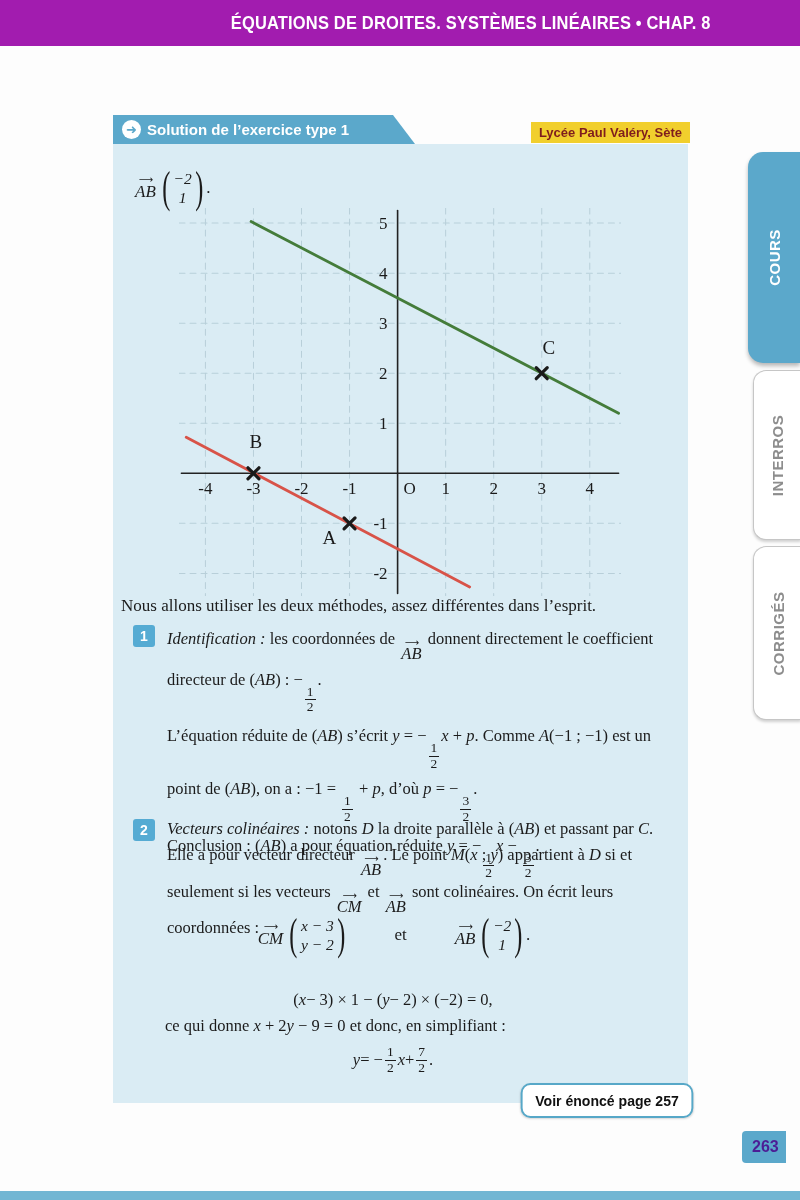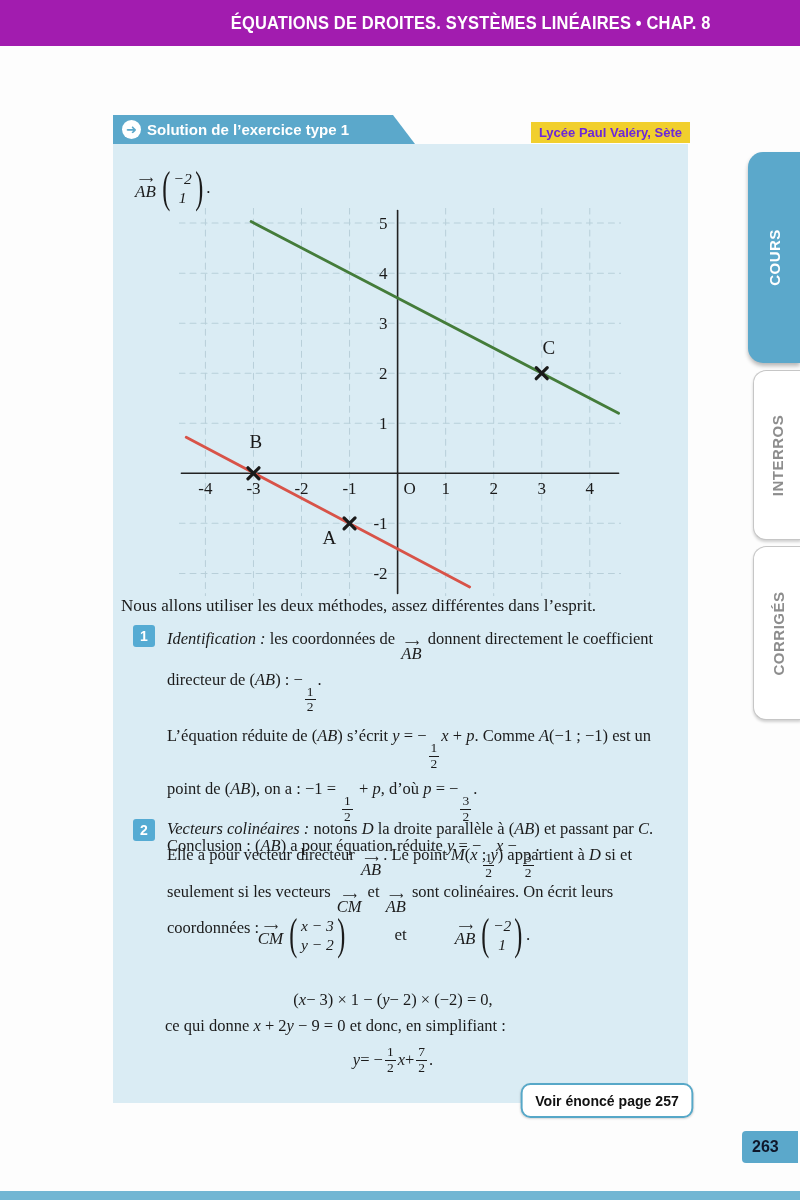--- a/index.html
+++ b/index.html
@@ -16,21 +16,21 @@
   .banner{position:absolute;left:113px;top:115px;width:302px;height:29px;background:#5ba8cb;
           clip-path:polygon(0 0,280px 0,302px 100%,0 100%);
           display:flex;align-items:center;gap:6px;padding-left:9px;box-sizing:border-box;}
   .banner-icon{width:19px;height:19px;border-radius:50%;background:#fff;display:flex;
                align-items:center;justify-content:center;flex:0 0 auto;}
   .banner-icon span{color:#5ba8cb;font-size:13px;font-weight:bold;line-height:1;font-family:"DejaVu Sans",sans-serif;}
   .banner-label{color:#fff;font-family:"Liberation Sans",sans-serif;font-weight:bold;font-size:15.5px;
                 transform:scaleX(.97);transform-origin:left;white-space:nowrap;}
 
   .school-badge{position:absolute;right:110px;top:122px;height:21px;background:#f1cf2d;
-                color:#6d28d9;font-family:"Liberation Sans",sans-serif;font-weight:bold;font-size:13px;
+                color:#7f1d1d;font-family:"Liberation Sans",sans-serif;font-weight:bold;font-size:13px;
                 display:flex;align-items:center;padding:0 8px;}
 
   
   .content-box{position:absolute;left:113px;top:144px;width:575px;height:959px;background:#daecf4;
                clip-path:polygon(0 0,100% 0,100% calc(100% - 15px),548px 100%,0 100%);}
   .curl{position:absolute;left:661px;top:1088px;width:27px;height:22px;}
 
   .intro{position:absolute;left:20px;top:16px;height:56px;margin:0;display:flex;align-items:center;
          font-size:17px;white-space:nowrap;}
 
@@ -83,22 +83,22 @@
              font-weight:bold;font-size:15px;letter-spacing:.5px;}
   .tab-cours{left:748px;top:152px;width:52px;height:211px;background:#5ba8cb;
              border-radius:15px 0 0 15px;box-shadow:0 3px 4px rgba(0,0,0,.28);}
   .tab-cours .tab-label{color:#fff;}
   .tab-plain{left:753px;width:47px;background:#fff;border:1px solid #c6c6c6;border-right:none;
              border-radius:13px 0 0 13px;box-shadow:0 2px 3px rgba(0,0,0,.18);}
   .tab-plain .tab-label{color:#8d8d8d;}
   .tab-interros{top:370px;height:168px;}
   .tab-corriges{top:546px;height:172px;}
 
-  .page-num{position:absolute;left:742px;top:1131px;width:56px;height:32px;background:#5ba8cb;
-            border-radius:4px 0 0 4px;color:#0f172a;font-family:"Liberation Sans",sans-serif;
+  .page-num{position:absolute;left:742px;top:1131px;width:44px;height:32px;background:#5ba8cb;
+            border-radius:4px 0 0 4px;color:#4c1d95;font-family:"Liberation Sans",sans-serif;
             font-weight:bold;font-size:16px;display:flex;align-items:center;padding-left:10px;box-sizing:border-box;}
   .bottom-bar{position:absolute;left:0;top:1191px;width:800px;height:9px;background:#72b6d3;}
 </style>
 </head>
 <body>
 
 <header class="top-bar">
   <span class="top-title">ÉQUATIONS DE DROITES. SYSTÈMES LINÉAIRES • CHAP. 8</span>
 </header>
 

